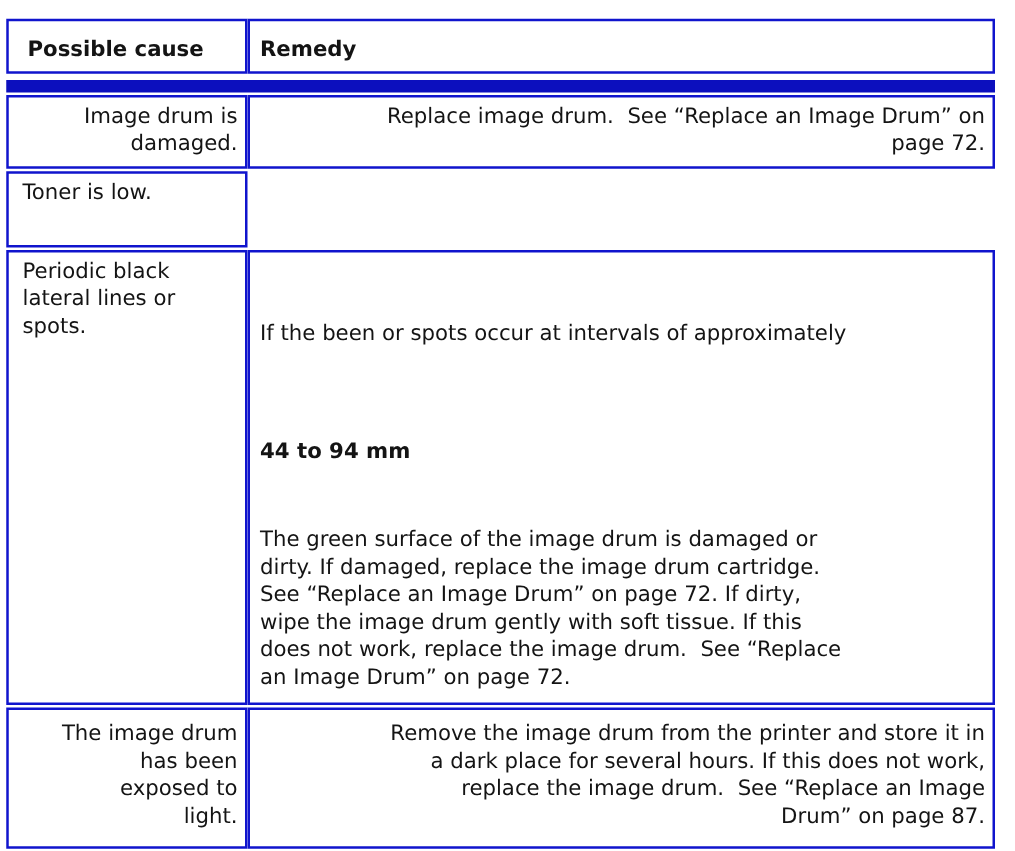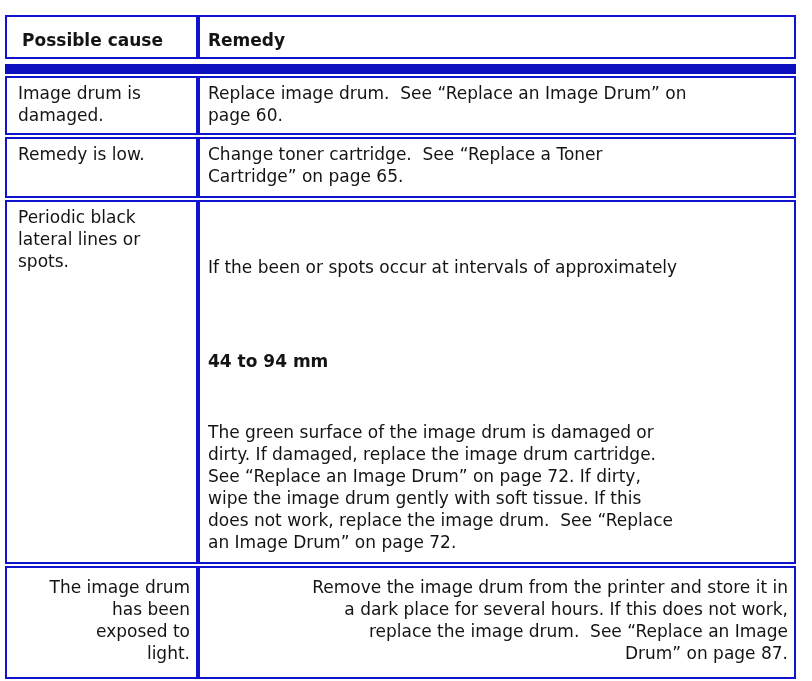--- a/index.html
+++ b/index.html
@@ -41,21 +41,21 @@
   .c1 { width: 193px; padding: 4px 6px 4px 11px; }
   .c2 { width: 598px; padding: 4px 6px 4px 8px; }
   .hdr .cell {
     font-weight: bold;
     padding-top: 12px;
   }
   .hdr .c1 { padding-left: 15px; }
   .hdr .c2 { padding-left: 8px; }
   .hdr { height: 44px; }
   .hdr .cell { height: 44px; }
-  .r1 .cell { height: 59px; }
+  .r1 .cell { height: 59px; text-align: right; }
   .r2 .cell { height: 61px; }
   .r3 .cell { height: 364px; }
   .r4 .cell { height: 113px; text-align: right; }
   .r3 .c2 { padding-top: 10px; }
   .r4 .cell { padding-top: 8px; }
   .band {
     background: #0C0FBE;
     margin-top: 2px;
   }
   .band.top { height: 10px; margin-top: 5px; }
@@ -77,27 +77,25 @@
       <div class="cell c1">Possible cause</div>
       <div class="cell c2">Remedy</div>
     </div>
 
     <div class="band top"></div>
 
     <div class="row r1">
       <div class="cell c1">Image drum is
 damaged.</div>
       <div class="cell c2">Replace image drum.  See “Replace an Image Drum” on
-page 60.</div>
+page 72.</div>
     </div>
 
     <div class="row r2">
-      <div class="cell c1">Remedy is low.</div>
-      <div class="cell c2">Change toner cartridge.  See “Replace a Toner
-Cartridge” on page 65.</div>
+      <div class="cell c1">Toner is low.</div>
     </div>
 
     <div class="row r3">
       <div class="cell c1">Periodic black
 lateral lines or
 spots.</div>
       <div class="cell c2">
         <div class="seg gap-after">If the been or spots occur at intervals of approximately</div>
         <div class="seg mm-heading">44 to 94 mm</div>
         <div class="seg gap-after">The green surface of the image drum is damaged or

